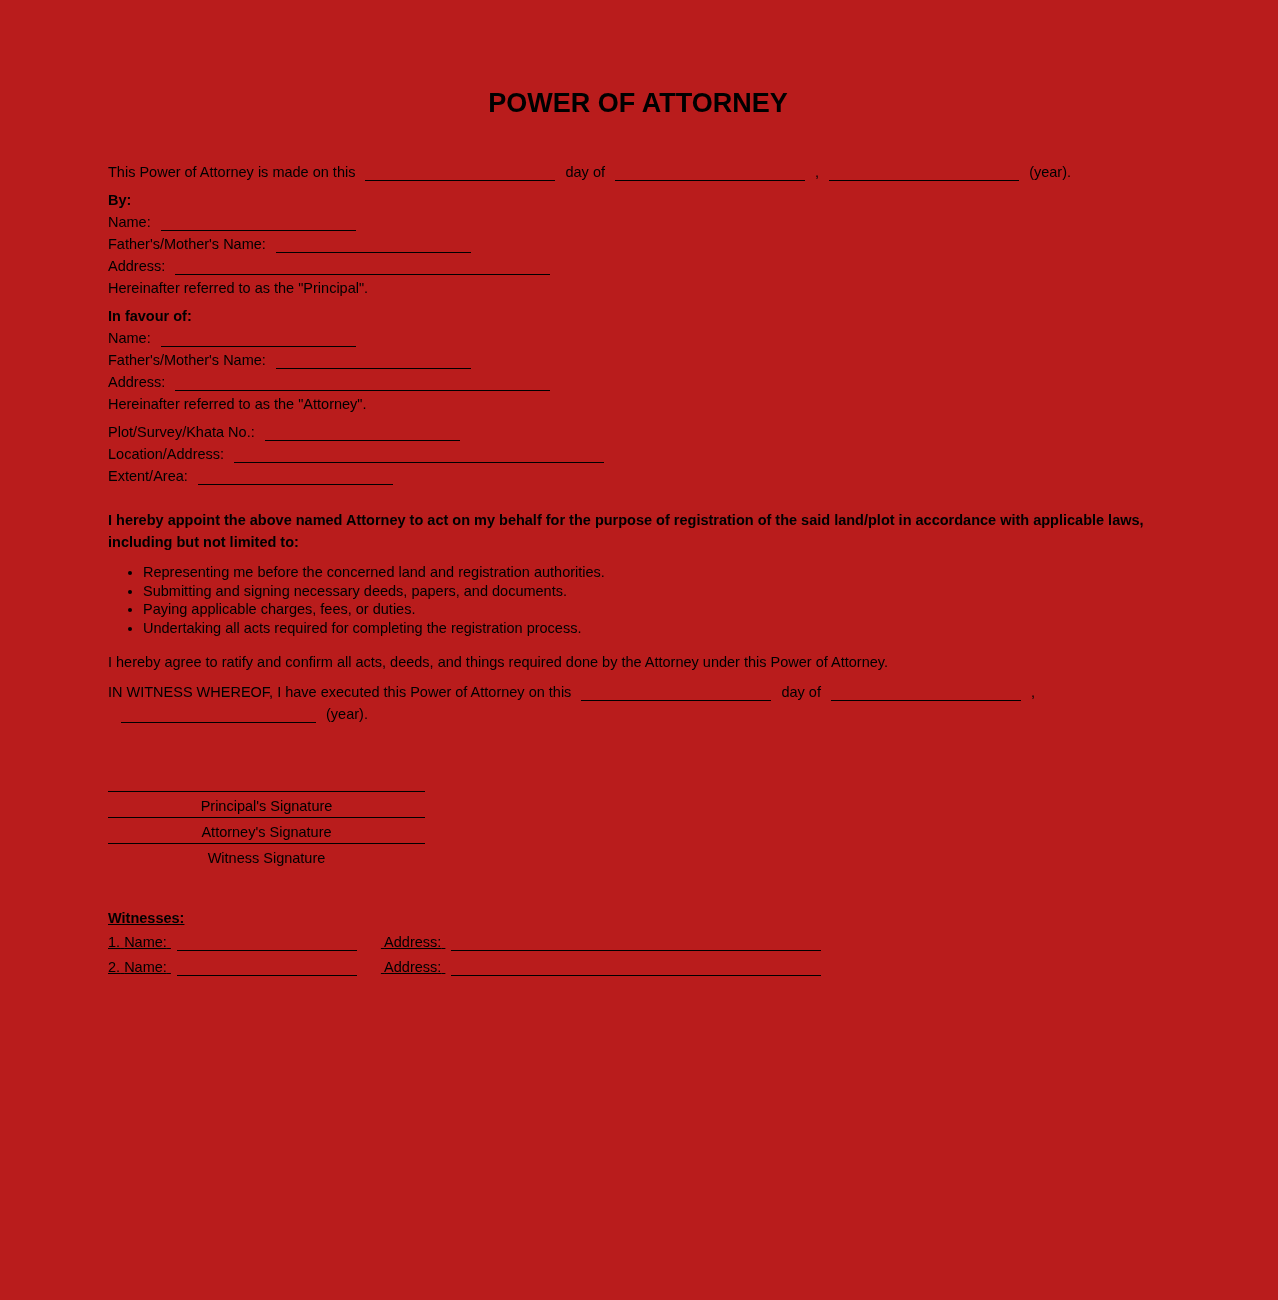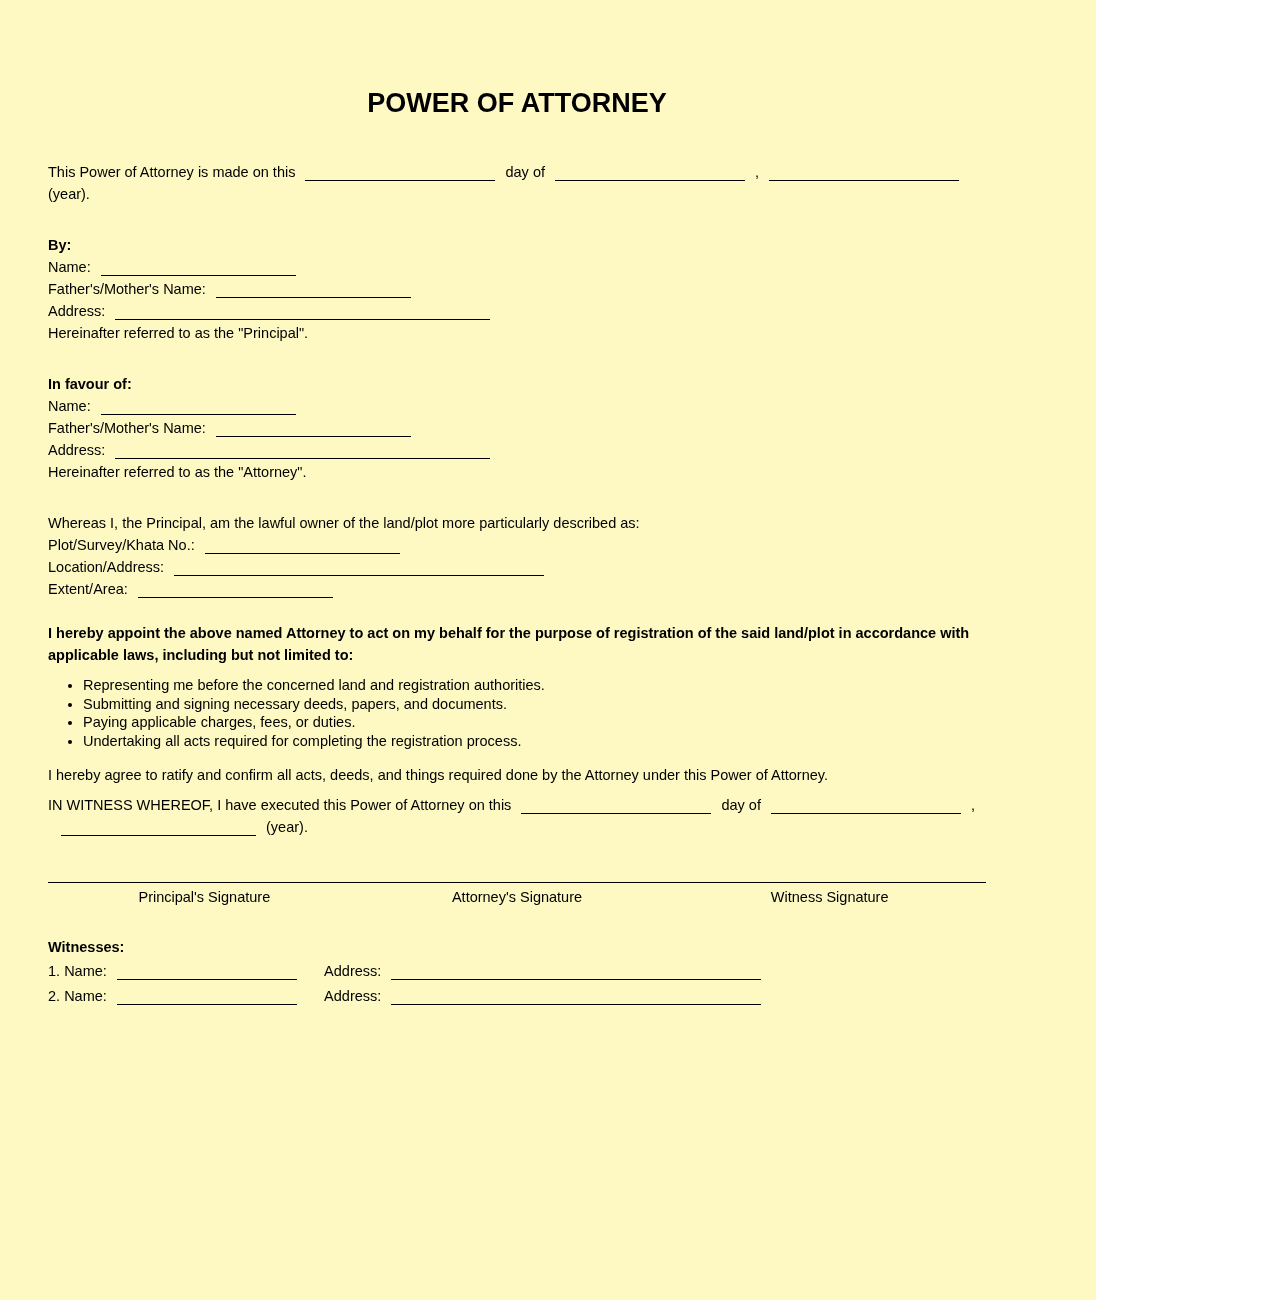--- a/index.html
+++ b/index.html
@@ -1,36 +1,36 @@
 <!DOCTYPE html>
 <html><head>
 <meta charset="utf-8">
 <style>
   html, body { margin: 0; padding: 0; background: #ffffff; }
   .page {
-    width: 1096px;
+    width: 1278px;
     height: 1300px;
     box-sizing: border-box;
-    background: #fef9c3;
+    background: #b91c1c;
     color: #000000;
     font-family: "Liberation Sans", sans-serif;
     font-size: 14.5px;
-    padding: 86px 110px 0 48px;
+    padding: 86px 110px 0 108px;
     overflow: hidden;
   }
   h1.doc-title {
     margin: 0;
     text-align: center;
     font-size: 27px;
     line-height: 35px;
     font-weight: bold;
   }
   .line { margin: 0; line-height: 22px; }
   .intro { margin-top: 40px; }
-  .section { margin-top: 29px; }
+  .section { margin-top: 6px; }
   .sec-heading { font-weight: bold; }
   .blank {
     display: inline-block;
     border-bottom: 1.5px solid #000;
     height: 14px;
     vertical-align: -4px;
     margin: 0 6px;
   }
   .w180 { width: 180px; }
   .w190 { width: 190px; }
@@ -42,26 +42,27 @@
     margin: 10px 0 0 0;
     padding-left: 35px;
   }
   ul.bullets li { line-height: 18.5px; }
   .ratify { margin-top: 14px; }
   .witness-clause { margin-top: 8px; }
   .wc-line2 { padding-left: 7px; }
   .sig-row {
     display: flex;
     justify-content: space-between;
-    margin-top: 44px;
+    margin-top: 66px;
+    flex-direction: column;
   }
   .sig-col { width: 317px; text-align: center; }
   .sig-line { border-top: 1.5px solid #000; height: 0; }
   .sig-label { margin-top: 4px; line-height: 21px; }
-  .witnesses { margin-top: 28px; }
+  .witnesses { margin-top: 38px; text-decoration: underline; }
   .wit-row { margin-top: 2px; line-height: 23px; }
   .wit-row .name-blank { margin-right: 24px; }
 </style>
 </head>
 <body>
 
 <div class="page">
 
   <h1 class="doc-title">
     <span>POWER OF ATTORNEY</span><br>
@@ -105,21 +106,20 @@
       <span class="blank w195"></span>
     </p>
     <p class="line">
       <span>Address:</span>
       <span class="blank w375"></span>
     </p>
     <p class="line">Hereinafter referred to as the "Attorney".</p>
   </div>
 
   <div class="section">
-    <p class="line">Whereas I, the Principal, am the lawful owner of the land/plot more particularly described as:</p>
     <p class="line">
       <span>Plot/Survey/Khata No.:</span>
       <span class="blank w195"></span>
     </p>
     <p class="line">
       <span>Location/Address:</span>
       <span class="blank w370"></span>
     </p>
     <p class="line">
       <span>Extent/Area:</span>

